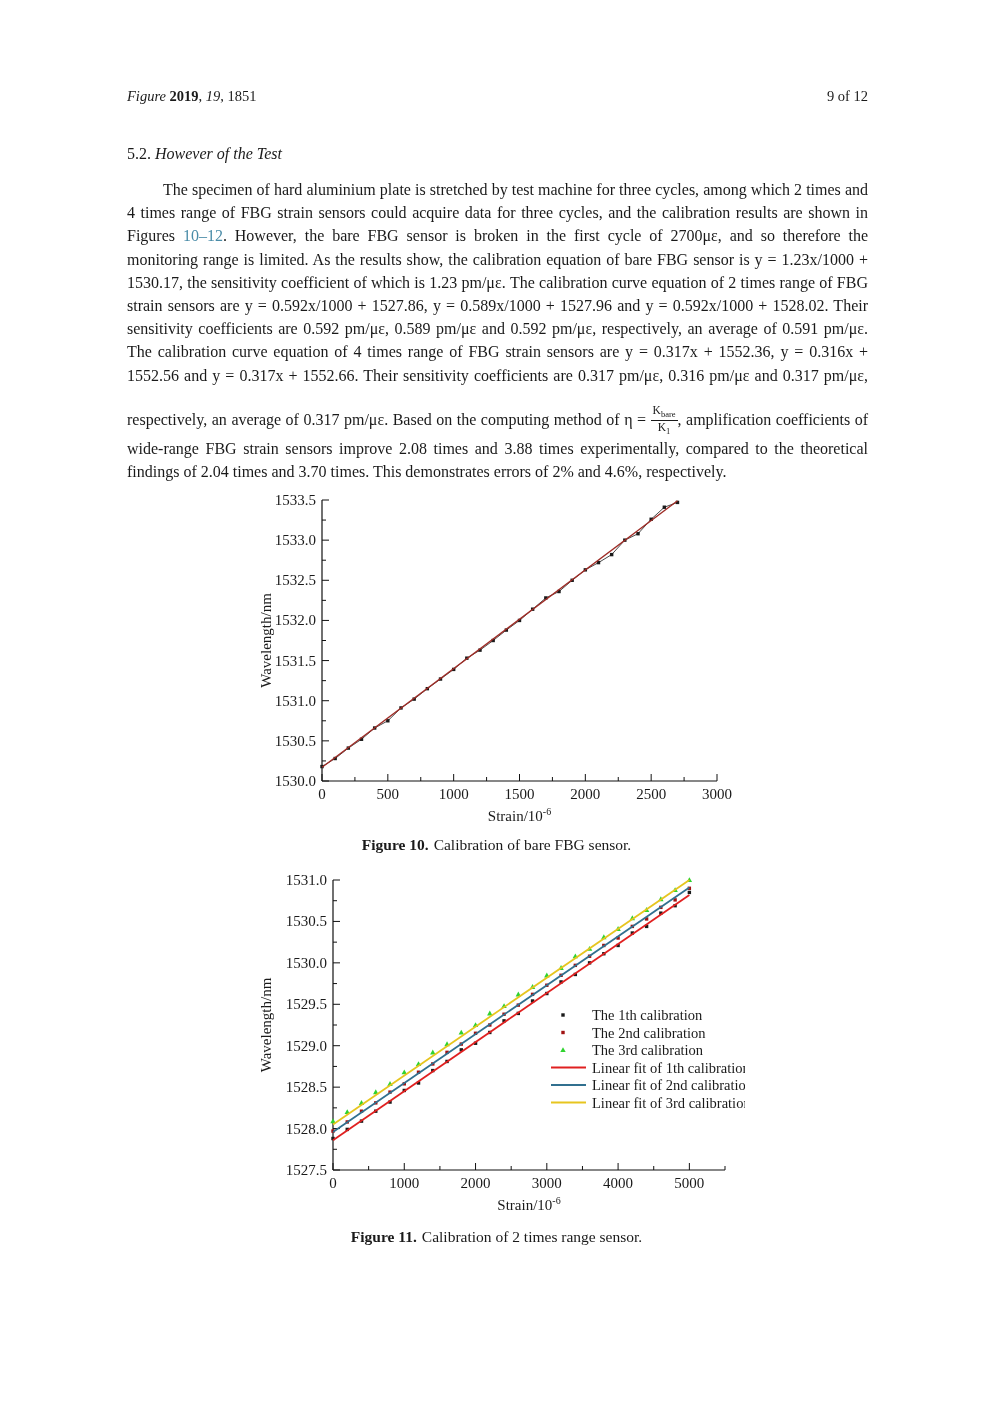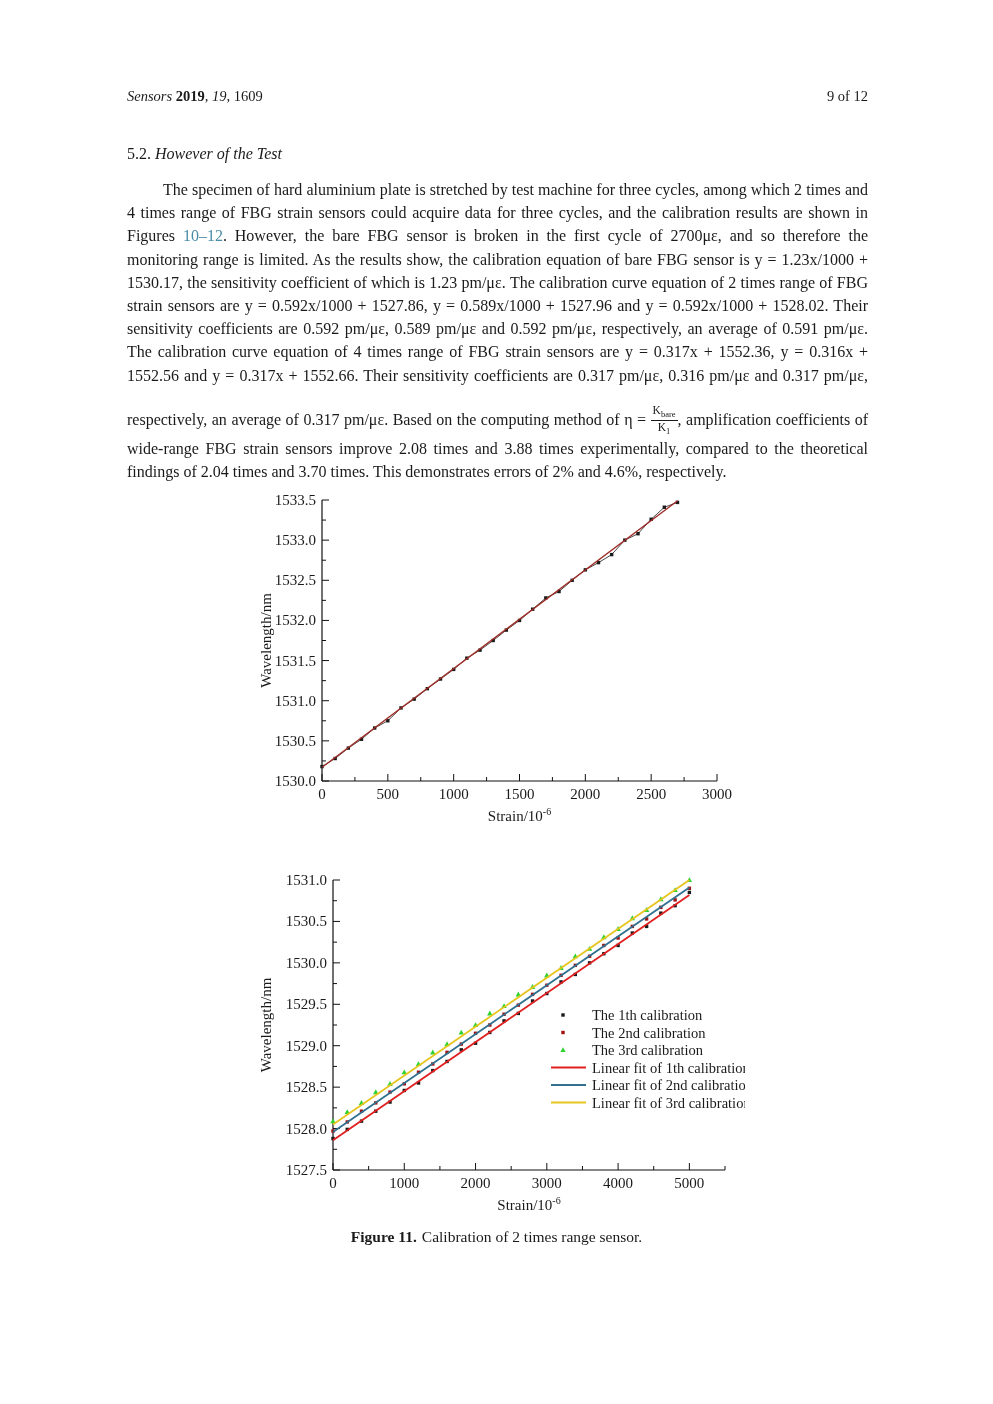--- a/index.html
+++ b/index.html
@@ -33,21 +33,21 @@
   #cap11{top:1228px;}
   .caption .cap-text{margin-left:5px;}
 </style>
 </head>
 <body>
 
 <div class="page">
 
   <div class="hdr">
     <span class="right">9 of 12</span>
-    <span><span class="it">Sensors </span><span class="bd">2019</span><span>, </span><span class="it">19</span><span>, 1609</span></span>
+    <span><span class="it">Figure </span><span class="bd">2019</span><span>, </span><span class="it">19</span><span>, 1851</span></span>
   </div>
 
   <div class="sec-heading">
     <span>5.2. </span><span class="title">However of the Test</span>
   </div>
 
   <p class="body-par"><span>The specimen of hard aluminium plate is stretched by test machine for three cycles, among which 2 times and 4 times range of FBG strain sensors could acquire data for three cycles, and the calibration results are shown in Figures </span><a>10–12</a><span>. However, the bare FBG sensor is broken in the first cycle of 2700με, and so therefore the monitoring range is limited. As the results show, the calibration equation of bare FBG sensor is y = 1.23x/1000 + 1530.17, the sensitivity coefficient of which is 1.23 pm/με. The calibration curve equation of 2 times range of FBG strain sensors are y = 0.592x/1000 + 1527.86, y = 0.589x/1000 + 1527.96 and y = 0.592x/1000 + 1528.02. Their sensitivity coefficients are 0.592 pm/με, 0.589 pm/με and 0.592 pm/με, respectively, an average of 0.591 pm/με. The calibration curve equation of 4 times range of FBG strain sensors are y = 0.317x + 1552.36, y = 0.316x + 1552.56 and y = 0.317x + 1552.66. Their sensitivity coefficients are 0.317 pm/με, 0.316 pm/με and 0.317 pm/με, respectively, an average of 0.317 pm/με. Based on the computing method of η = </span><span class="frac"><span class="num"><span>K</span><sub>bare</sub></span><span class="den"><span>K</span><sub>1</sub></span></span><span>, amplification coefficients of wide-range FBG strain sensors improve 2.08 times and 3.88 times experimentally, compared to the theoretical findings of 2.04 times and 3.70 times. This demonstrates errors of 2% and 4.6%, respectively.</span></p>
 
   <svg id="chart0" class="chart" width="480" height="348" viewBox="0 0 480 348">
       <line x1="99.91666666666666" y1="293" x2="99.91666666666666" y2="289" stroke="#111" stroke-width="1"></line>
@@ -122,20 +122,23 @@
       <rect x="368.1333333333333" y="50.442857142857136" width="3.4" height="3.4" fill="#1a1a1a"></rect>
       <rect x="381.3" y="44.02000000000585" width="3.4" height="3.4" fill="#1a1a1a"></rect>
       <rect x="394.4666666666667" y="29.56857142857216" width="3.4" height="3.4" fill="#1a1a1a"></rect>
       <rect x="407.6333333333333" y="17.52571428570774" width="3.4" height="3.4" fill="#1a1a1a"></rect>
       <rect x="420.8" y="12.708571428569247" width="3.4" height="3.4" fill="#1a1a1a"></rect>
       <polyline points="67,279.35142857142273 422.5,12.802857142856396" fill="none" stroke="#9e2b25" stroke-width="1.3"></polyline>
       <text x="264.5" y="333" text-anchor="middle" font-size="15">Strain/10<tspan dy="-6" font-size="10">-6</tspan></text>
       <text x="16" y="152.5" text-anchor="middle" font-size="15" transform="rotate(-90 16 152.5)">Wavelength/nm</text>
     </svg>
 
+  <div class="caption" id="cap10">
+    <b>Figure 10.</b><span class="cap-text">Calibration of bare FBG sensor.</span>
+  </div>
 
   <svg id="chart1" class="chart" width="490" height="364" viewBox="0 0 490 364">
       <line x1="113.63636363636363" y1="304" x2="113.63636363636363" y2="300" stroke="#111" stroke-width="1"></line>
       <line x1="184.9090909090909" y1="304" x2="184.9090909090909" y2="300" stroke="#111" stroke-width="1"></line>
       <line x1="256.1818181818182" y1="304" x2="256.1818181818182" y2="300" stroke="#111" stroke-width="1"></line>
       <line x1="327.4545454545455" y1="304" x2="327.4545454545455" y2="300" stroke="#111" stroke-width="1"></line>
       <line x1="398.72727272727275" y1="304" x2="398.72727272727275" y2="300" stroke="#111" stroke-width="1"></line>
       <line x1="470" y1="304" x2="470" y2="300" stroke="#111" stroke-width="1"></line>
       <line x1="78" y1="283.2857142857143" x2="82" y2="283.2857142857143" stroke="#111" stroke-width="1"></line>
       <line x1="78" y1="241.85714285714286" x2="82" y2="241.85714285714286" stroke="#111" stroke-width="1"></line>

